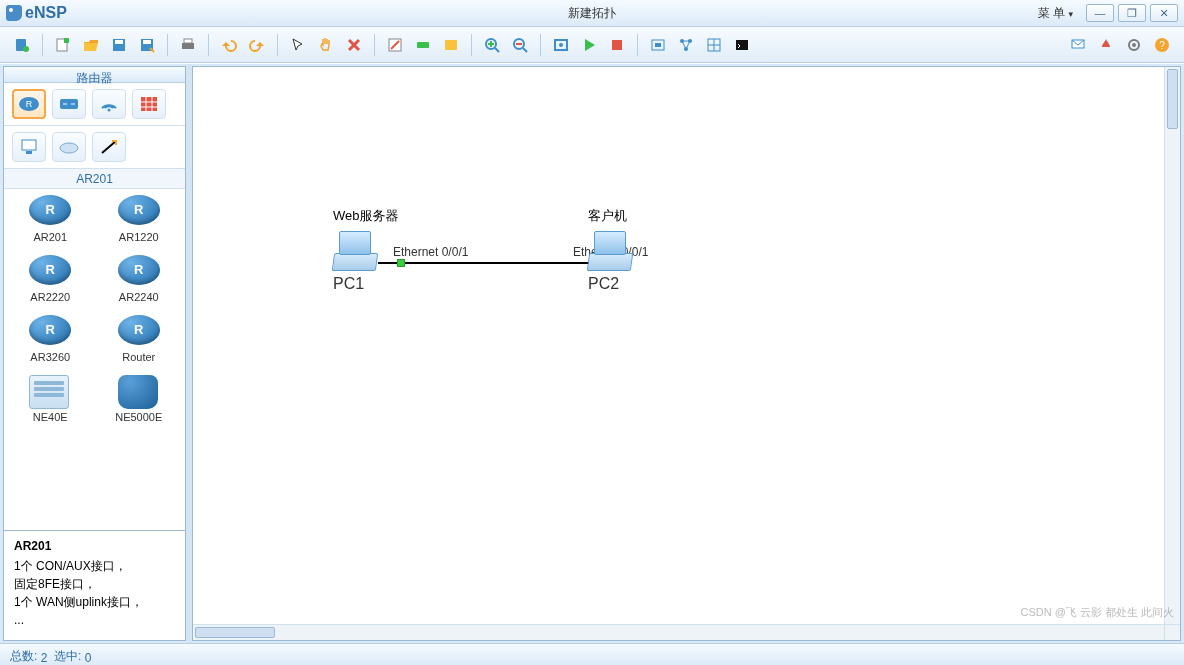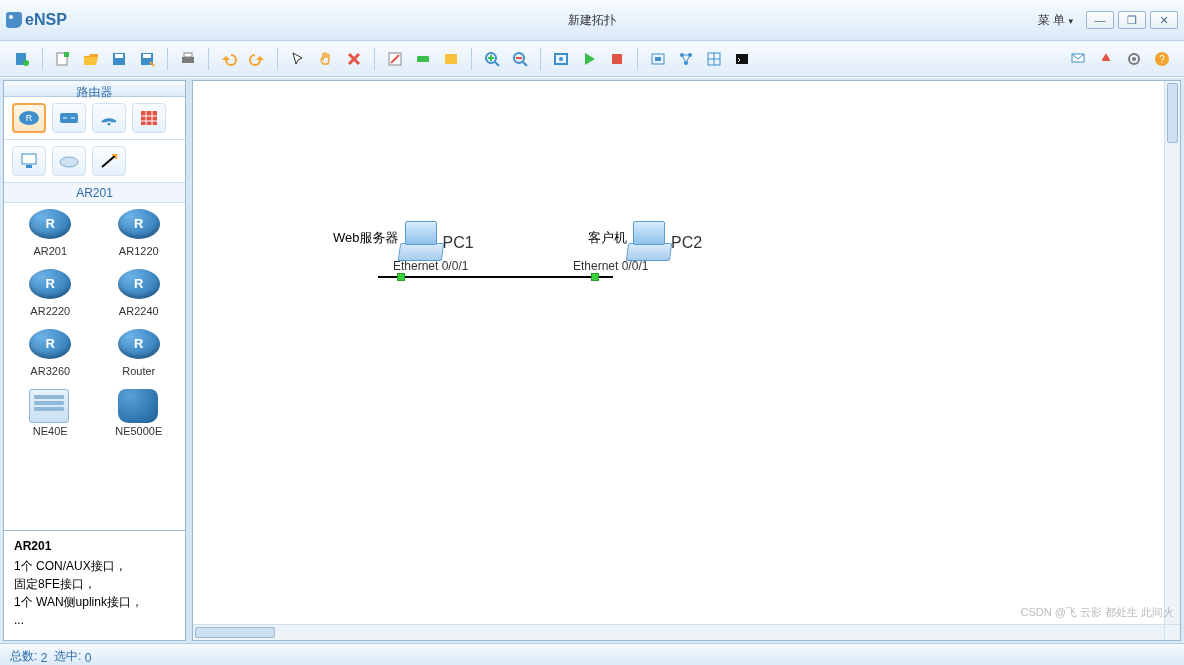--- a/index.html
+++ b/index.html
@@ -1,18 +1,18 @@
 <!DOCTYPE html>
 <html><head>
 <meta charset="utf-8">
 <style>
   * { box-sizing: border-box; margin: 0; padding: 0; font-family: "Microsoft YaHei", Arial, sans-serif; }
   body { width: 1184px; height: 665px; background: #d9e9f7; display: flex; flex-direction: column; font-size: 12px; overflow: hidden; }
   
-  .titlebar { height: 41px; background: linear-gradient(#f6fbff,#dbeaf8); border-bottom: 1px solid #b8cee2; display: flex; align-items: center; padding: 0 6px; position: relative; text-align: center; }
+  .titlebar { height: 27px; background: linear-gradient(#f6fbff,#dbeaf8); border-bottom: 1px solid #b8cee2; display: flex; align-items: center; padding: 0 6px; position: relative; text-align: center; }
   .logo { font-size: 16px; font-weight: bold; color: #2f6ea8; display:flex; align-items:center; gap:3px;}
   .logo-icon { width:16px; height:16px; background:#4a8cc7; border-radius:3px 3px 6px 3px; position:relative;}
   .logo-icon::before{content:"";position:absolute;top:3px;left:3px;width:4px;height:4px;background:#fff;border-radius:50%;}
   .title-center { position:absolute; left:50%; transform:translateX(-50%); color:#333;}
   .win-controls { margin-left:auto; display:flex; align-items:center; gap:0;}
   .menu-btn { padding:2px 8px; color:#333; border:1px solid transparent; border-radius:2px;}
   .win-btn { width:28px; height:18px; border:1px solid #9bb8d3; background:linear-gradient(#fdfefe,#e5eff8); margin-left:4px; display:flex; align-items:center; justify-content:center; color:#4a6a88; font-size:11px; border-radius:2px;}
   
   .toolbar { height:36px; background: linear-gradient(#f7fbff,#e1edf8); border-bottom:1px solid #b8cee2; display:flex; align-items:center; padding:0 10px; gap:4px;}
   .tb-btn { width:24px; height:24px; border:1px solid transparent; border-radius:3px; display:flex; align-items:center; justify-content:center;}
@@ -45,21 +45,21 @@
   .splitter{width:6px; cursor:col-resize; background:#d5e4f2;}
   
   .canvas-wrap{flex:1; margin:2px 3px 2px 0; border:1px solid #9cb9d4; background:#fff; position:relative; overflow:hidden;}
   .canvas{position:absolute; inset:0;}
   .vscroll{position:absolute; right:0; top:0; bottom:16px; width:16px; background:#eef3f8; border-left:1px solid #cfe0ef;}
   .vscroll .thumb{position:absolute; left:2px; right:2px; top:2px; height:60px; background:#cddff0; border:1px solid #9cb9d4; border-radius:2px;}
   .hscroll{position:absolute; left:0; right:16px; bottom:0; height:16px; background:#eef3f8; border-top:1px solid #cfe0ef;}
   .hscroll .thumb{position:absolute; top:2px; bottom:2px; left:2px; width:80px; background:#cddff0; border:1px solid #9cb9d4; border-radius:2px;}
   .scroll-corner{position:absolute; right:0; bottom:0; width:16px; height:16px; background:#eef3f8; border-left:1px solid #cfe0ef; border-top:1px solid #cfe0ef;}
   
-  .node{position:absolute; display:flex; flex-direction:row; align-items:center;}
+  .node{position:absolute; display:flex; flex-direction:column; }
   .node-title{font-size:13px; color:#000; margin-bottom:6px;}
   .pc-ico{width:44px; height:40px; position:relative;}
   .pc-mon{position:absolute; left:6px; top:0; width:32px; height:24px; background:linear-gradient(#d5ecff,#8fc1ea); border:1px solid #5a9cd0; border-radius:2px;}
   .pc-base{position:absolute; left:0; bottom:0; width:44px; height:18px; background:linear-gradient(#d8ebfb,#a8cceb); border:1px solid #5a9cd0; border-radius:2px; transform:skewX(-8deg);}
   .node-label{font-size:16px; color:#333; margin-top:4px;}
   .port-label{position:absolute; font-size:12px; color:#333;}
   .link-line{position:absolute; height:2px; background:#000;}
   .link-dot{position:absolute; width:8px; height:8px; background:#3bcf3b; border:1px solid #2a9a2a;}
   
   .statusbar{height:22px; background:linear-gradient(#f6fbff,#dbeaf8); border-top:1px solid #b8cee2; display:flex; align-items:flex-end; padding:0 10px; color:#2f6ea8;}

